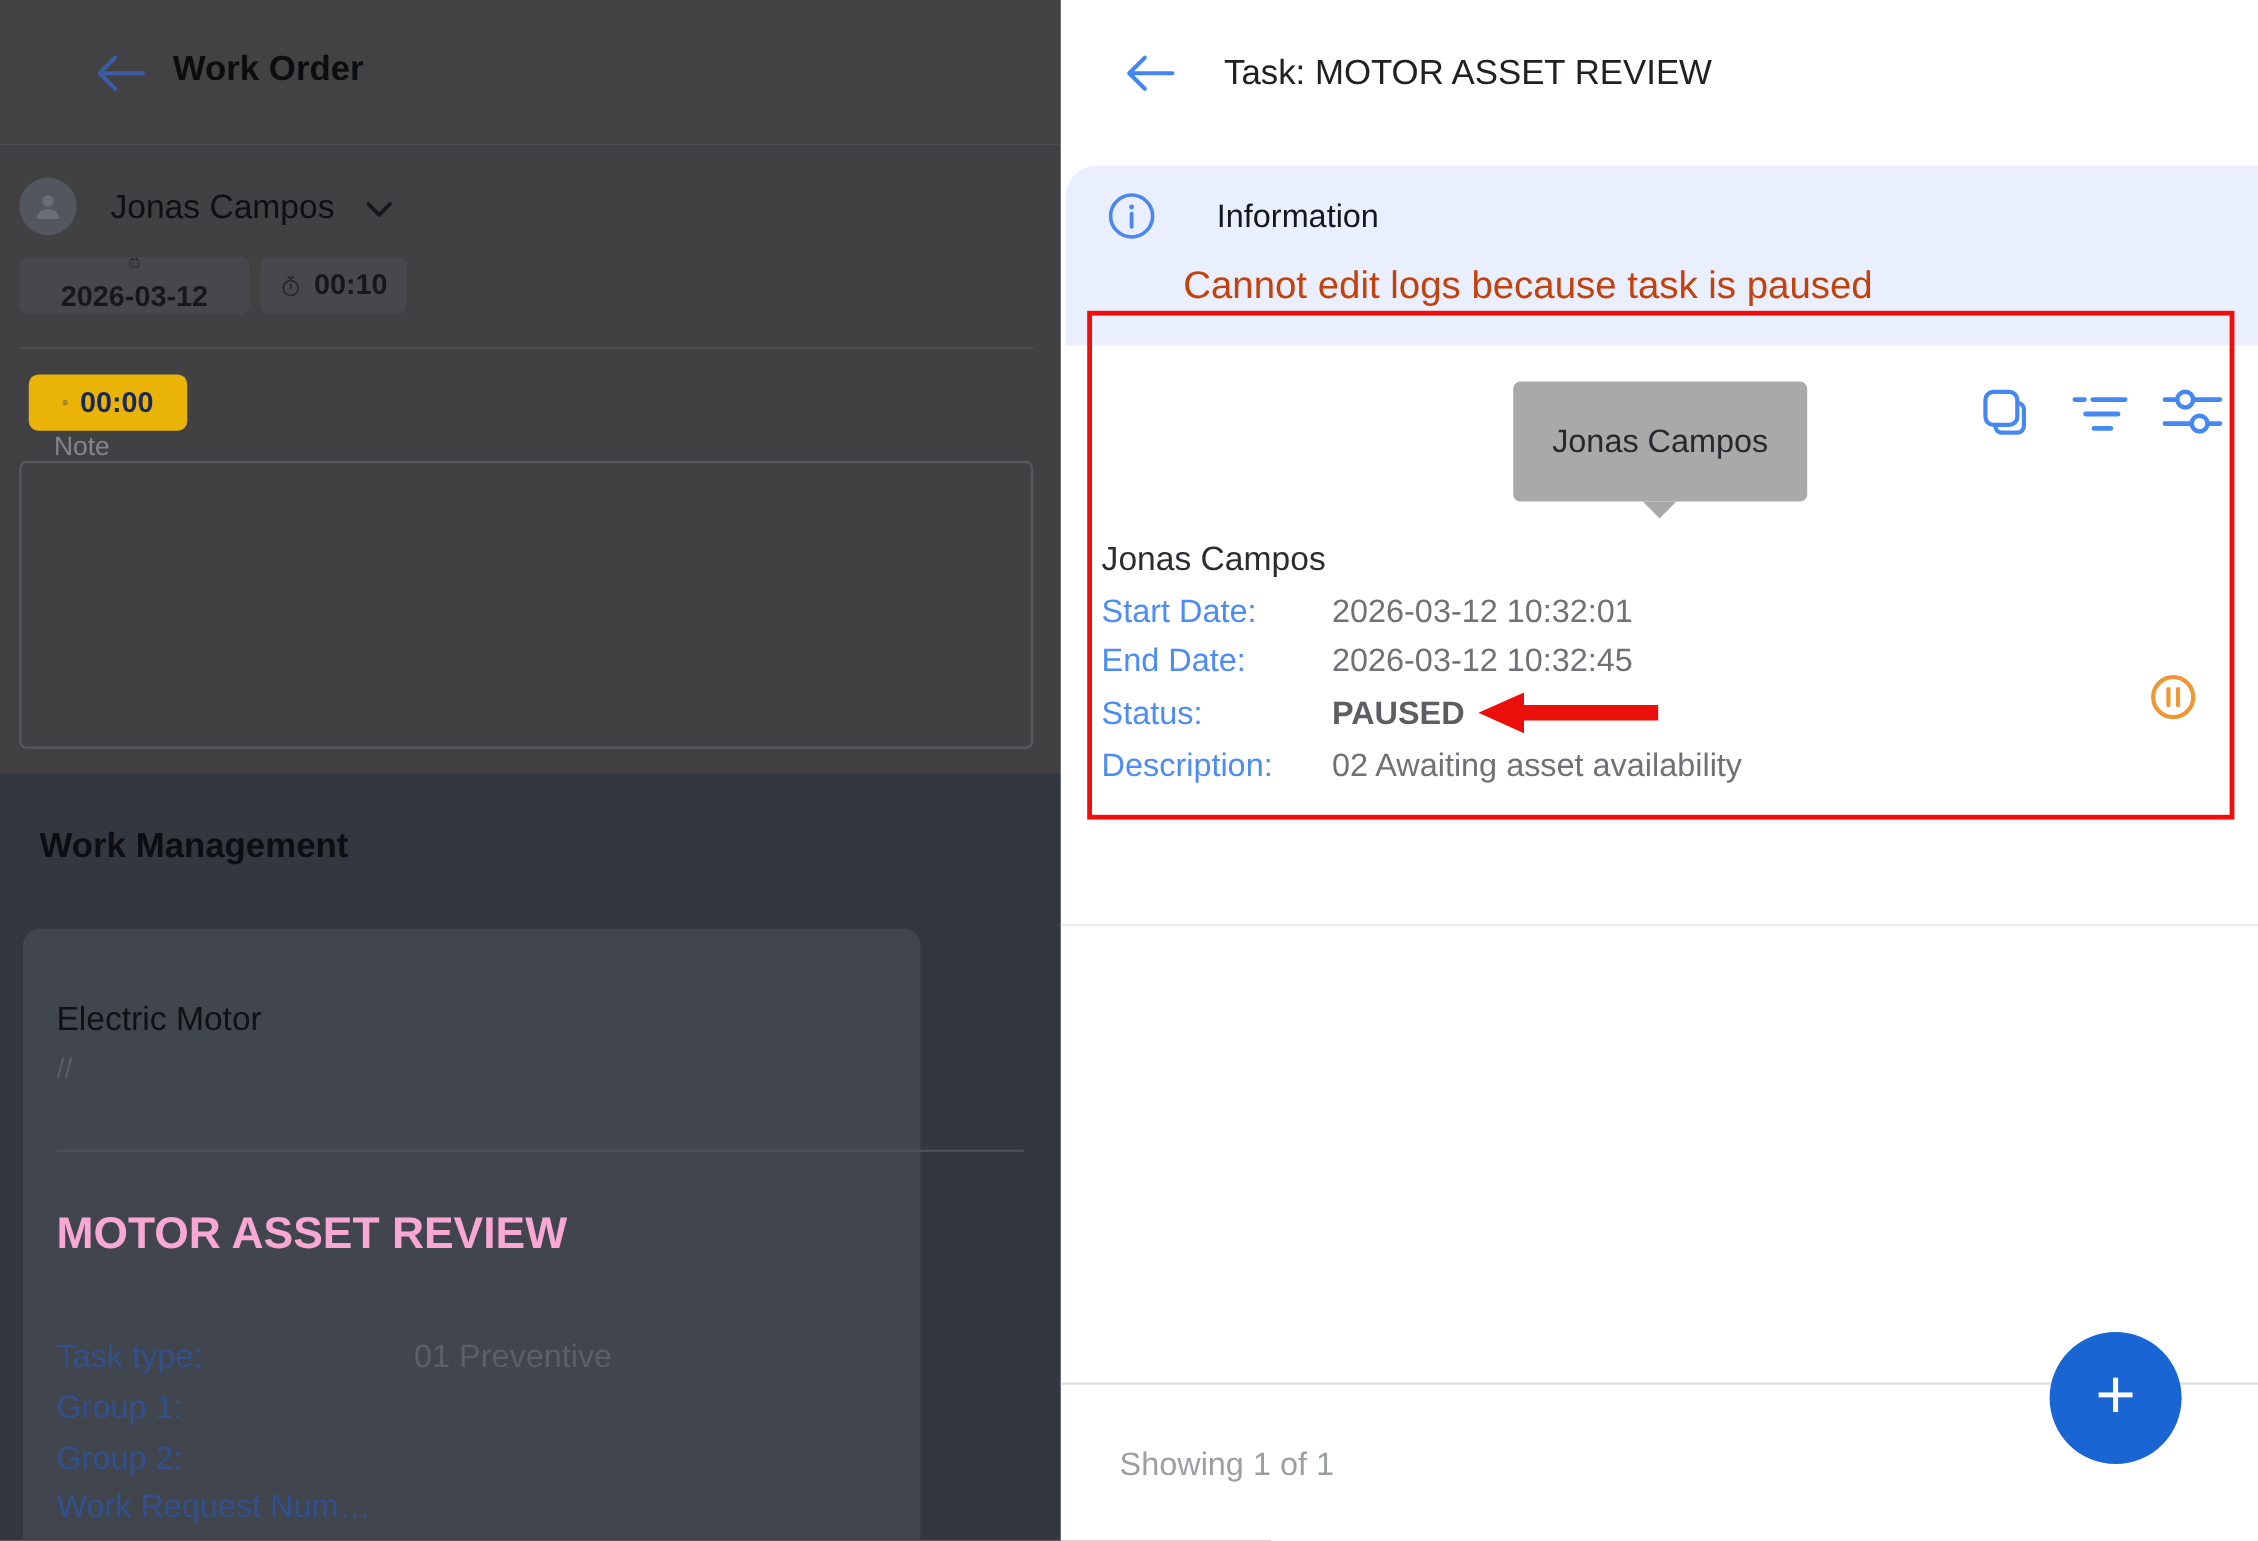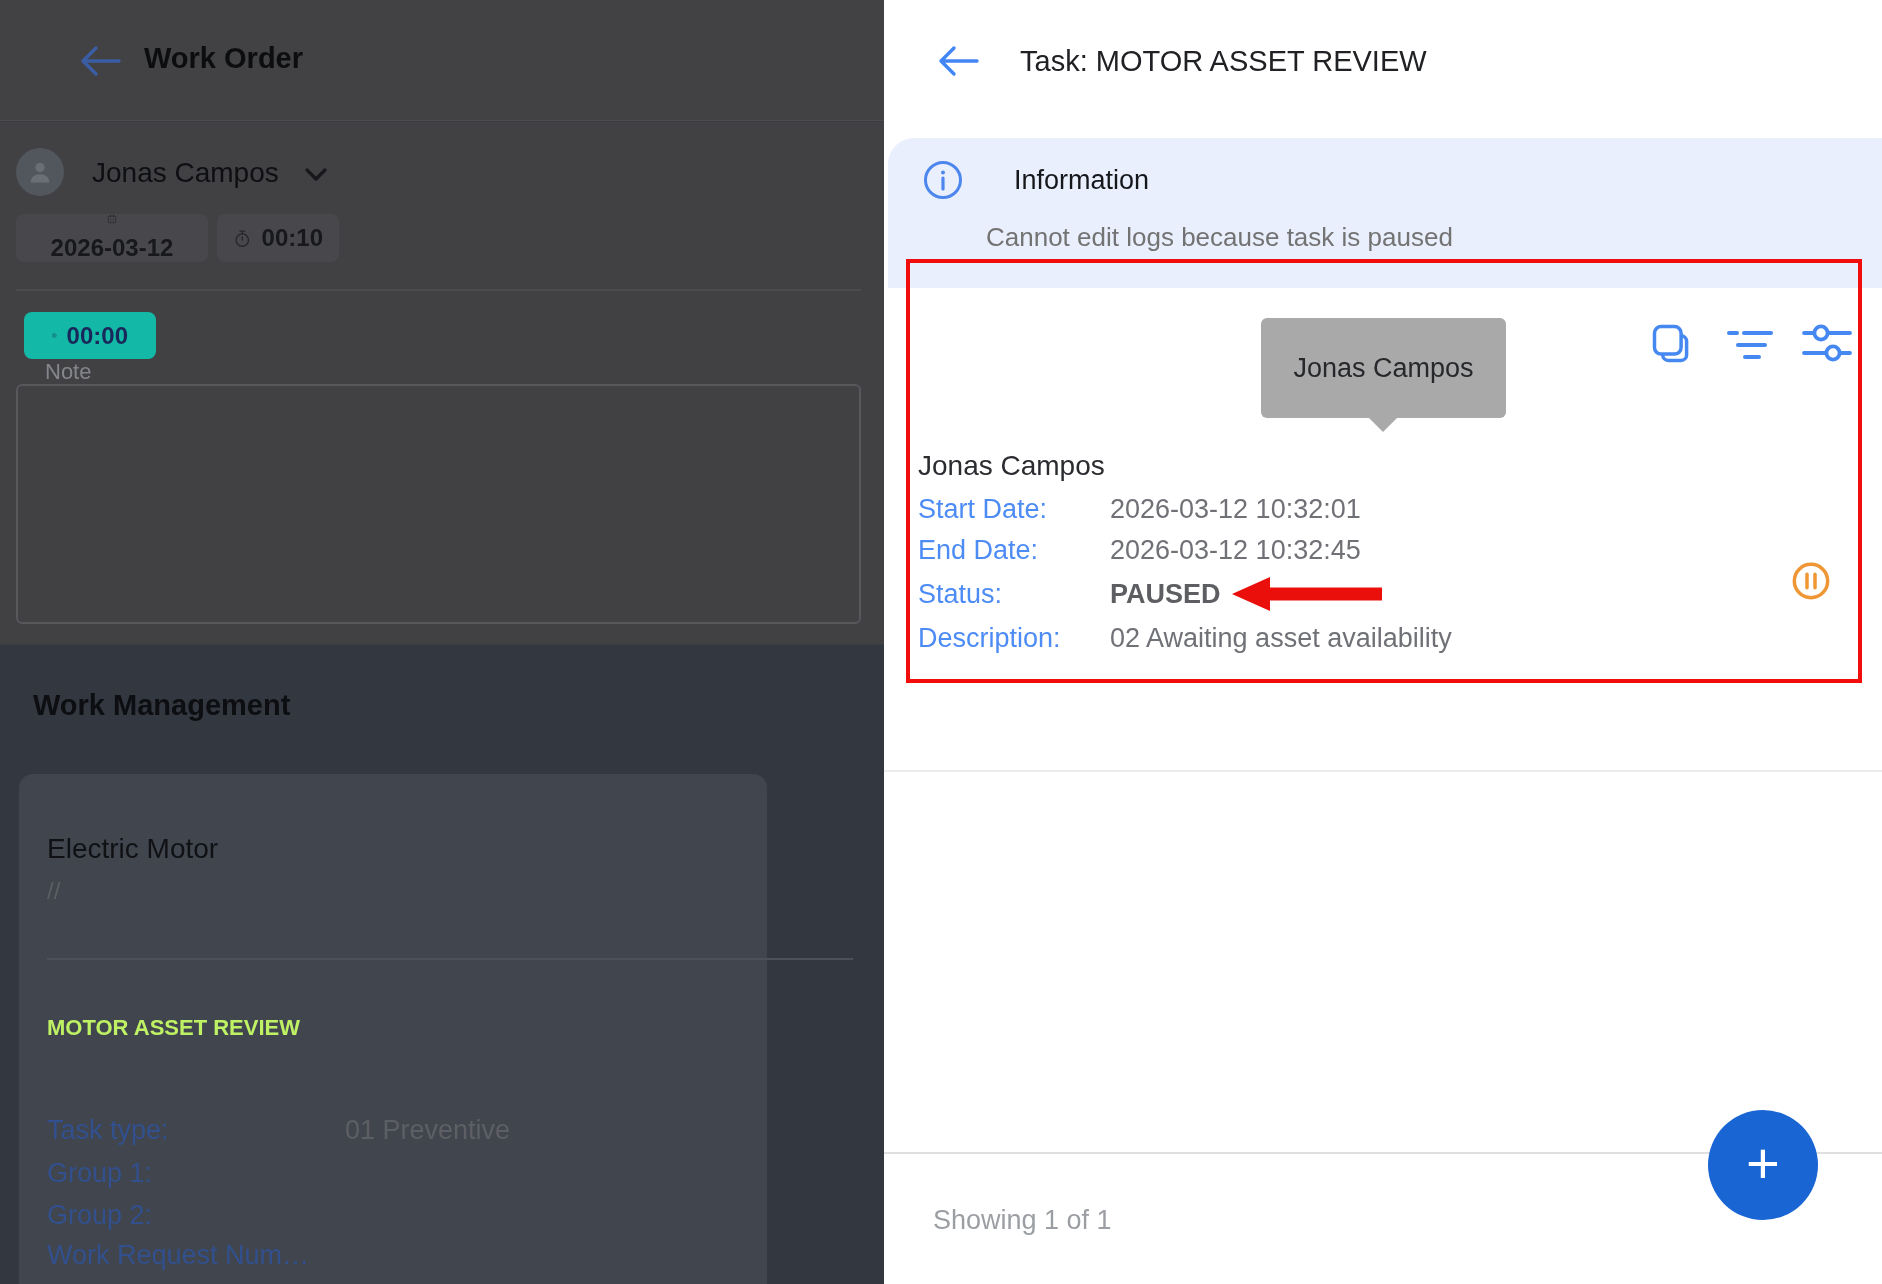--- a/index.html
+++ b/index.html
@@ -18,47 +18,47 @@
   #left-title{left:144px;top:40px;font-size:29px;line-height:36px;font-weight:600;color:#0c0d0f;}
   #left-top{position:absolute;left:0;top:122px;width:884px;height:522px;background:#414144;}
   #avatar{left:16px;top:148px;width:48px;height:48px;border-radius:50%;background:#52565d;display:flex;align-items:center;justify-content:center;}
   #assignee-name{left:92px;top:155px;font-size:28px;line-height:36px;font-weight:500;color:#0e0f12;}
   #assignee-chevron{left:303px;top:165px;width:26px;height:20px;}
   .chip{position:absolute;top:214px;height:48px;border-radius:8px;background:#48484c;display:flex;align-items:center;gap:10px;padding:0 16px;}
   #chip-date{left:16px;width:192px;flex-direction:column;}
   #chip-duration{left:217px;width:122px;}
   .chip .chip-text{font-size:24px;font-weight:700;color:#17181c;}
   #left-divider1{left:16px;top:289px;width:845px;height:2px;background:#4b4b4e;}
-  #chip-timer{position:absolute;left:24px;top:312px;width:132px;height:47px;border-radius:8px;background:#14b8a6;display:flex;align-items:center;gap:10px;padding:0 28px;}
+  #chip-timer{position:absolute;left:24px;top:312px;width:132px;height:47px;border-radius:8px;background:#eab308;display:flex;align-items:center;gap:10px;padding:0 28px;}
   #chip-timer .chip-text{font-size:24px;font-weight:700;color:#18285a;}
   #note-box{left:16px;top:384px;width:845px;height:240px;border:2px solid #56585c;border-radius:6px;background:transparent;}
   #note-label{left:38px;top:360px;font-size:22px;line-height:24px;color:#83868b;background:#414144;padding:0 7px;}
   #left-lower{position:absolute;left:0;top:645px;width:884px;height:639px;background:#333740;}
   #wm-title{left:33px;top:687px;font-size:29px;line-height:36px;font-weight:600;color:#0d0e11;}
   #wm-card{position:absolute;left:19px;top:774px;width:748px;height:510px;background:#41454d;border-radius:14px 14px 0 0;}
   #asset-name{left:28px;top:57px;font-size:28px;line-height:36px;color:#101114;}
   #asset-path{left:28px;top:101px;font-size:24px;line-height:32px;color:#5c5e63;}
   #card-divider{left:28px;top:184px;width:806px;height:2px;background:#4c5058;}
-  #task-title{left:28px;top:236px;font-size:22px;line-height:36px;font-weight:600;color:#bef264;}
+  #task-title{left:28px;top:236px;font-size:37px;line-height:36px;font-weight:600;color:#f9a8d4;}
   .field-row{position:absolute;left:0;width:846px;height:34px;}
   .field-label{position:absolute;left:28px;top:0;font-size:27px;line-height:34px;color:#31508d;}
   .field-value{position:absolute;top:0;font-size:27px;line-height:34px;color:#5d5f64;}
   #field-0{top:294px;} #field-1{top:339px;} #field-2{top:382px;} #field-3{top:424px;} #field-4{top:464px;}
   #field-0 .field-value{left:382px;}
   #field-1 .field-value{left:326px;}
   #equals-wrap{position:absolute;left:344px;top:8px;width:22px;height:18px;}
 
   
   #task-panel{position:absolute;left:884px;top:0;width:998px;height:1284px;background:#ffffff;}
   #panel-back{left:52px;top:44px;width:44px;height:34px;}
   #panel-title{left:136px;top:42px;font-size:29px;line-height:38px;font-weight:500;color:#202124;}
   #info-banner{position:absolute;left:4px;top:138px;width:994px;height:150px;background:var(--banner_bg,#e9effd);border-radius:26px 0 0 0;}
   #info-icon{position:absolute;left:34px;top:21px;width:42px;height:42px;}
   #banner-title{position:absolute;left:98px;top:22px;font-size:27px;line-height:40px;color:#16171b;margin-left:28px;}
-  #banner-message{position:absolute;left:98px;top:80px;font-size:26px;line-height:38px;color:#737373;}
+  #banner-message{position:absolute;left:98px;top:80px;font-size:32px;line-height:38px;color:#c2410c;}
   #annotation-box{position:absolute;left:22px;top:259px;width:956px;height:424px;border:4px solid var(--annotation_red,#f20d0d);z-index:40;pointer-events:none;}
   #tooltip{position:absolute;left:377px;top:318px;width:245px;height:100px;background:var(--tooltip_gray,#a9a9a9);border-radius:6px;z-index:20;
            display:flex;align-items:center;justify-content:center;font-size:27px;font-weight:500;color:#26282c;}
   #tooltip::after{content:"";position:absolute;left:108px;top:100px;border-left:14px solid transparent;
            border-right:14px solid transparent;border-top:14px solid var(--tooltip_gray,#a9a9a9);}
   .panel-icon{position:absolute;z-index:10;cursor:pointer;}
   #icon-copy{left:765px;top:321px;width:44px;height:46px;}
   #icon-filter{left:843px;top:329px;width:46px;height:32px;}
   #icon-sliders{left:918px;top:322px;width:50px;height:42px;}
   #log-user{left:34px;top:448px;font-size:28px;line-height:36px;color:#2b2c30;}

